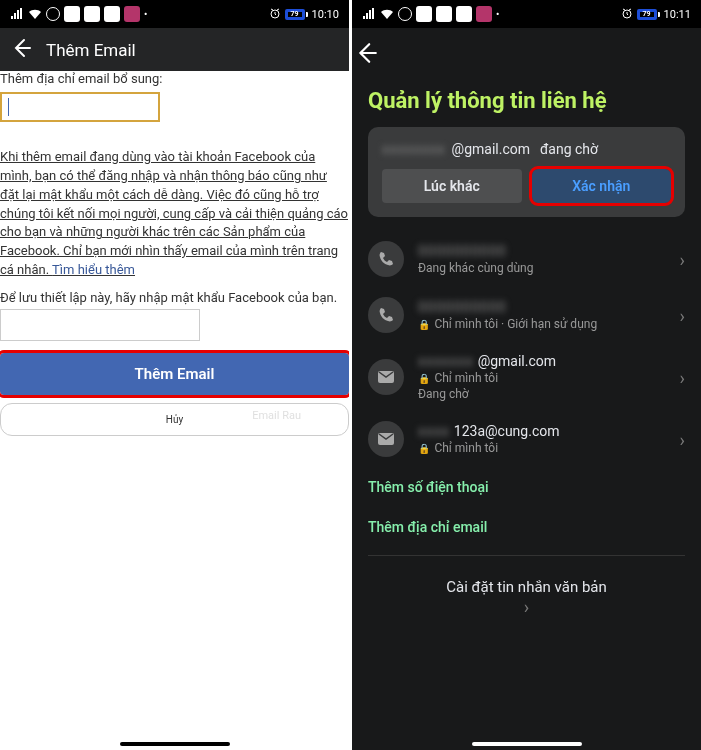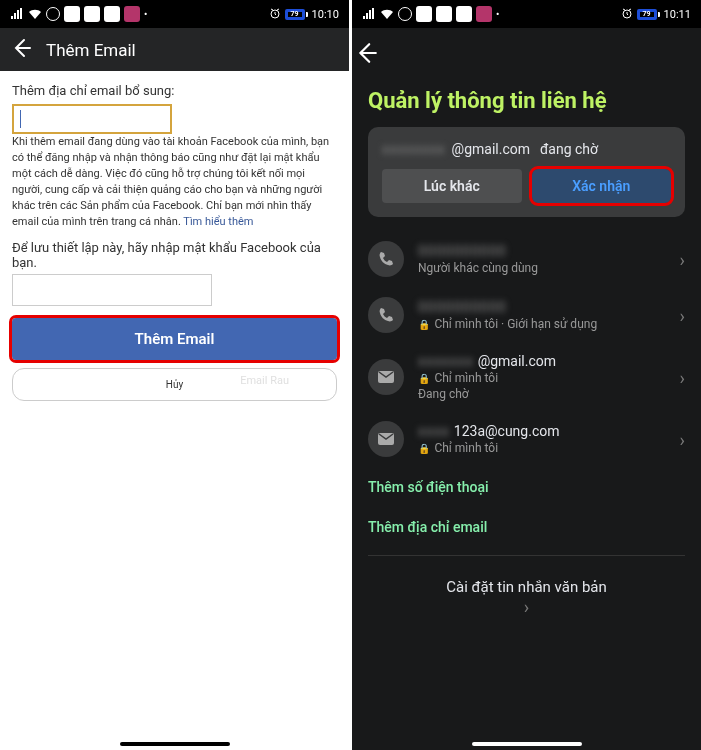--- a/index.html
+++ b/index.html
@@ -12,28 +12,28 @@
 .status-app { width: 16px; height: 16px; background: #fff; border-radius: 3px; display: inline-flex; align-items: center; justify-content: center; font-size: 9px; font-weight: bold; color: #000; }
 .status-circle { width: 14px; height: 14px; border: 1.5px solid #fff; border-radius: 50%; }
 .battery { display: inline-flex; align-items: center; gap: 1px; }
 .battery-body { width: 20px; height: 11px; border: 3px solid #1d4ed8; border-radius: 2px; display: flex; align-items: center; justify-content: center; font-size: 7px; font-weight: bold; }
 .battery-tip { width: 2px; height: 5px; background: #fff; border-radius: 0 1px 1px 0; }
 
 .app-header { background: #242526; color: #fff; display: flex; align-items: center; padding: 10px 12px; gap: 14px; }
 .back-arrow { font-size: 20px; line-height: 1; }
 .app-title { font-size: 17px; font-weight: 400; }
 
-.content-light { flex: 1; background: #fff; padding: 12px; overflow: hidden; }
+.content-light { flex: 1; background: #fff; overflow: hidden; }
 .content-dark { flex: 1; background: #18191a; padding: 0 16px 12px; overflow: hidden; }
 
 .label { font-size: 13px; color: #333; margin-bottom: 6px; }
 .email-input { width: 160px; height: 30px; border: 2px solid #d4a43d; padding: 2px 6px; font-size: 13px; display: flex; align-items: center; }
 .cursor { width: 1px; height: 18px; background: #4267B2; }
 
-.info-text { font-size: 11px; line-height: 1.45; color: #333; margin-top: 0; }
+.info-text { font-size: 13px; line-height: 1.45; color: #333; margin-top: 26px; text-decoration: underline; }
 .link-blue { color: #385898; }
 
 .pwd-label { font-size: 13px; color: #333; margin-top: 10px; }
 .pwd-input { width: 200px; height: 32px; border: 1px solid #ccc; margin-top: 4px; }
 
 .btn-primary { width: 100%; background: #4267B2; color: #fff; border: none; padding: 12px; font-size: 15px; font-weight: 600; border-radius: 4px; margin-top: 12px; position: relative; }
 .btn-secondary { width: 100%; background: #fff; color: #333; border: 1px solid #ccc; padding: 10px; font-size: 10px; border-radius: 12px; margin-top: 8px; }
 .red-highlight { outline: 3px solid #e60000; outline-offset: 0px; }
 
 .watermark { position: absolute; right: 48px; top: 50%; transform: translateY(-50%); font-size: 11px; color: rgba(150,150,150,0.3); pointer-events: none; }
@@ -202,21 +202,21 @@
     <div class="contact-item">
       <div class="contact-icon">
         <svg width="16" height="16" viewBox="0 0 16 16">
             <path d="M3 1l3 1 1 3-2 2c1 2 2 3 4 4l2-2 3 1 1 3c-1 1-3 2-5 1-4-1-7-4-8-8-1-2 0-4 1-5z" fill="#aaa"></path>
           </svg>
       </div>
       <div class="contact-body">
         <div class="contact-main">
             <span class="blur-text">0000000000</span>
           </div>
-        <div class="contact-sub">Người khác cùng dùng</div>
+        <div class="contact-sub">Đang khác cùng dùng</div>
       </div>
       <span class="chevron">›</span>
     </div>
 
     <div class="contact-item">
       <div class="contact-icon">
         <svg width="16" height="16" viewBox="0 0 16 16">
             <path d="M3 1l3 1 1 3-2 2c1 2 2 3 4 4l2-2 3 1 1 3c-1 1-3 2-5 1-4-1-7-4-8-8-1-2 0-4 1-5z" fill="#aaa"></path>
           </svg>
       </div>

